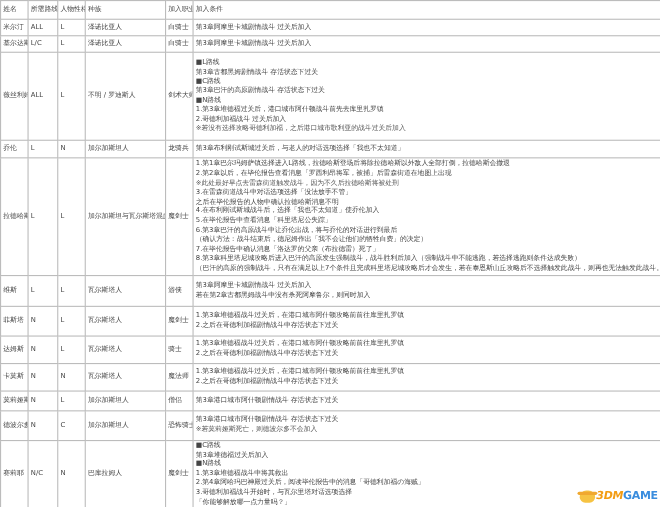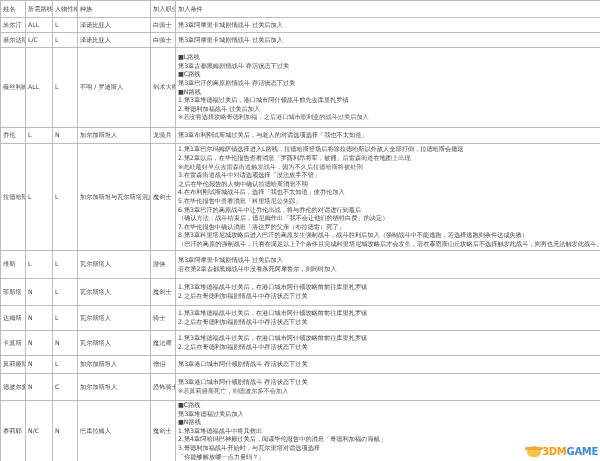--- a/index.html
+++ b/index.html
@@ -16,21 +16,21 @@
   col.c-align { width: 25px; }
   col.c-race { width: 73px; }
   col.c-class { width: 25px; }
   col.c-cond { width: 425px; }
   .watermark { position: absolute; right: 2px; bottom: 4px; display: flex; align-items: center;
                font-family: "DejaVu Sans", sans-serif; font-weight: bold; font-size: 10px; letter-spacing: -0.3px; }
   .wm-face { width: 14px; height: 11px; border-radius: 6px 6px 5px 5px; background: #f6c343;
              position: relative; margin-right: 1px; }
   .wm-face::before { content: ""; position: absolute; left: -2px; top: 1px; width: 18px; height: 3px;
                      background: #f0a830; border-radius: 2px; }
-  .wm-3dm { color: #f39c12; }
+  .wm-3dm { color: #f39c12; font-style: italic; }
   .wm-game { color: #3a8dde; text-align: right; }
 </style>
 </head>
 <body>
 
 <table>
   <colgroup>
     <col class="c-name">
       <col class="c-route">
       <col class="c-align">

